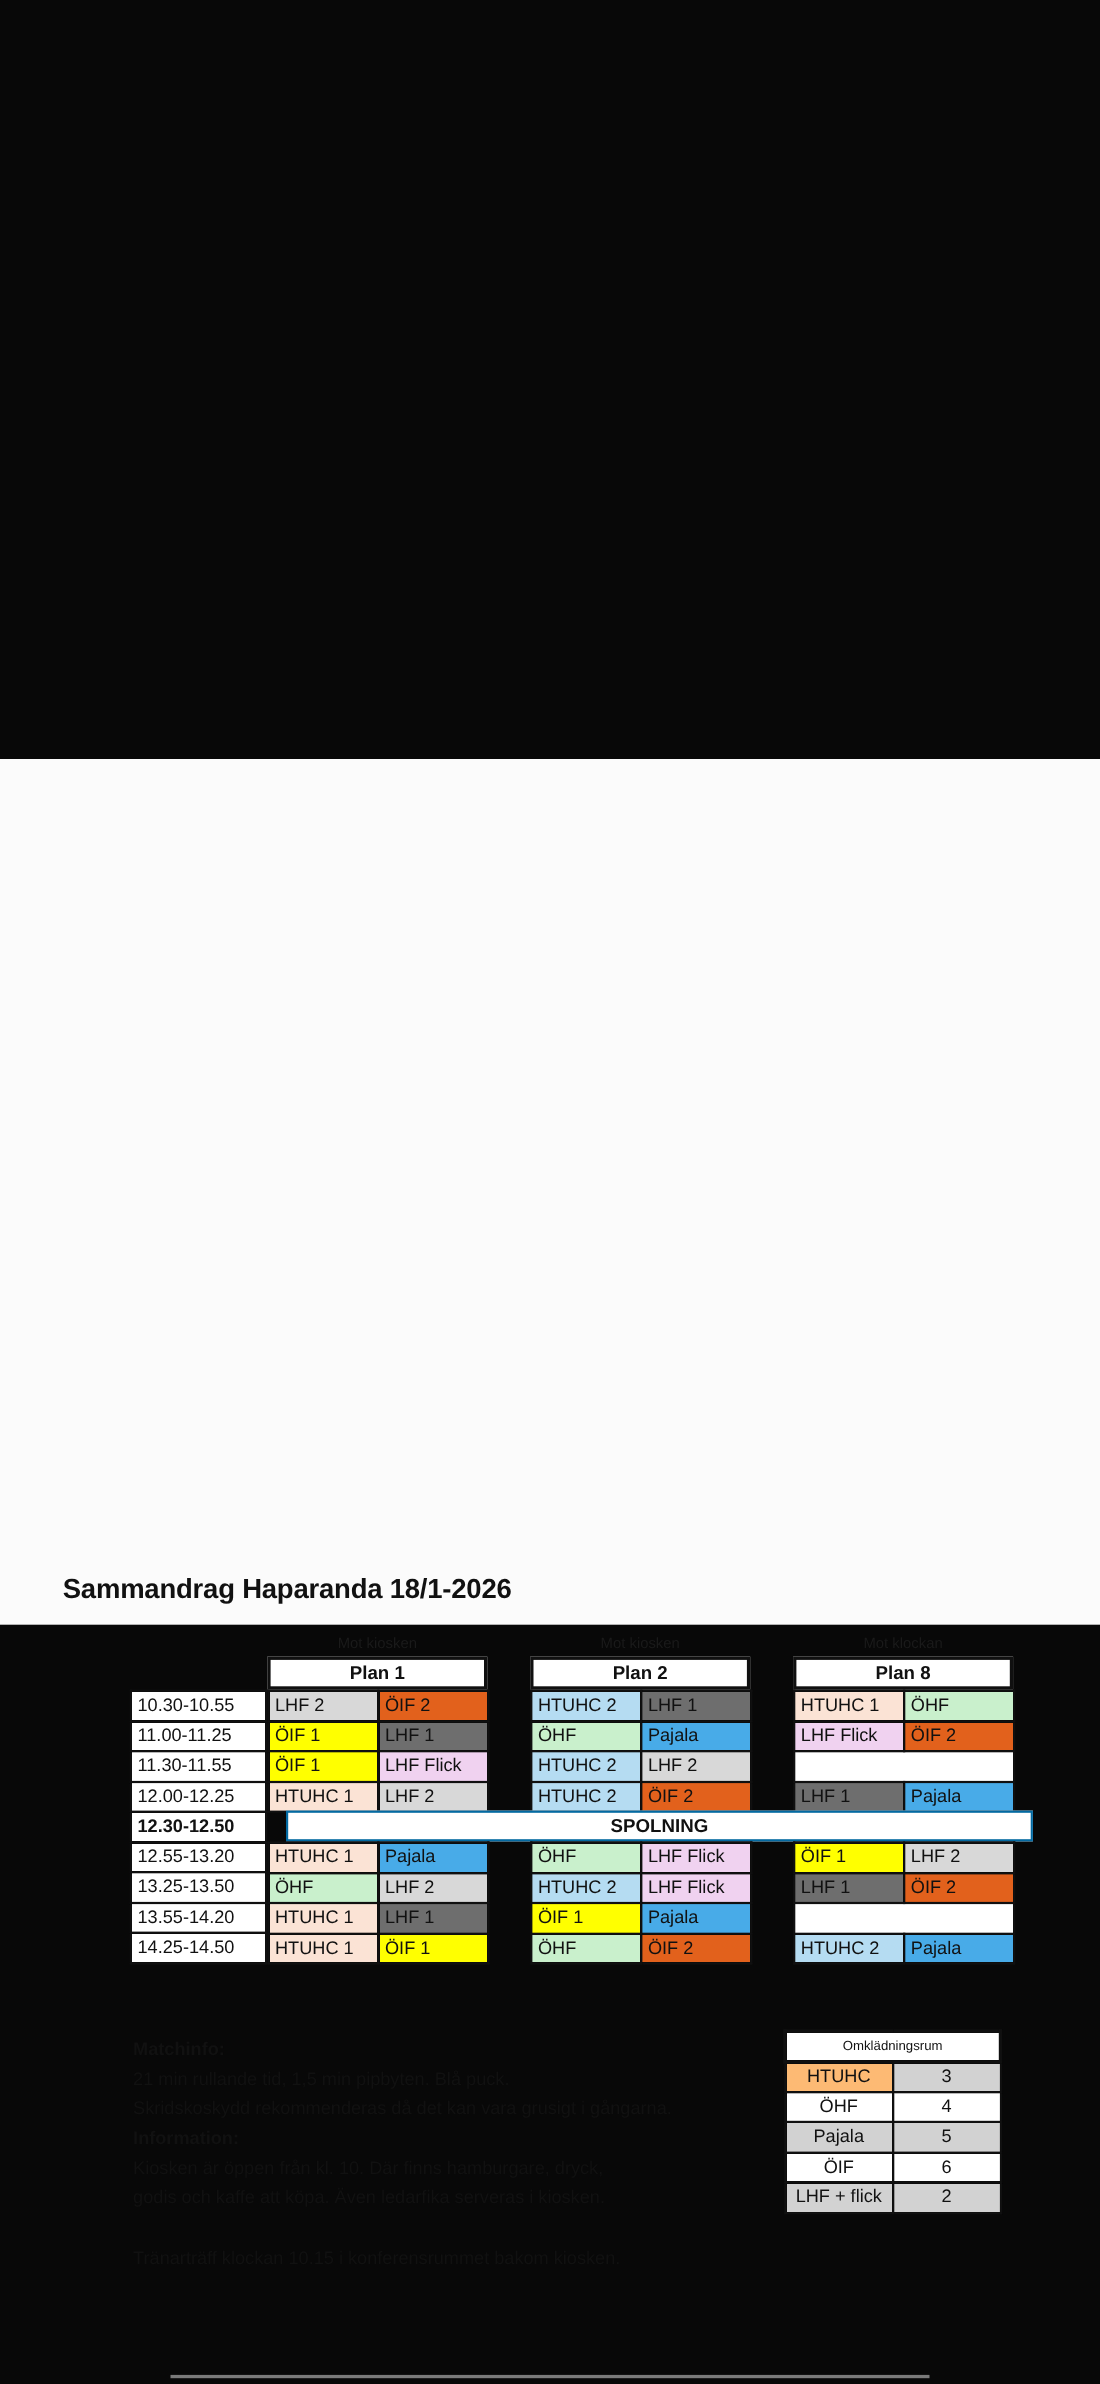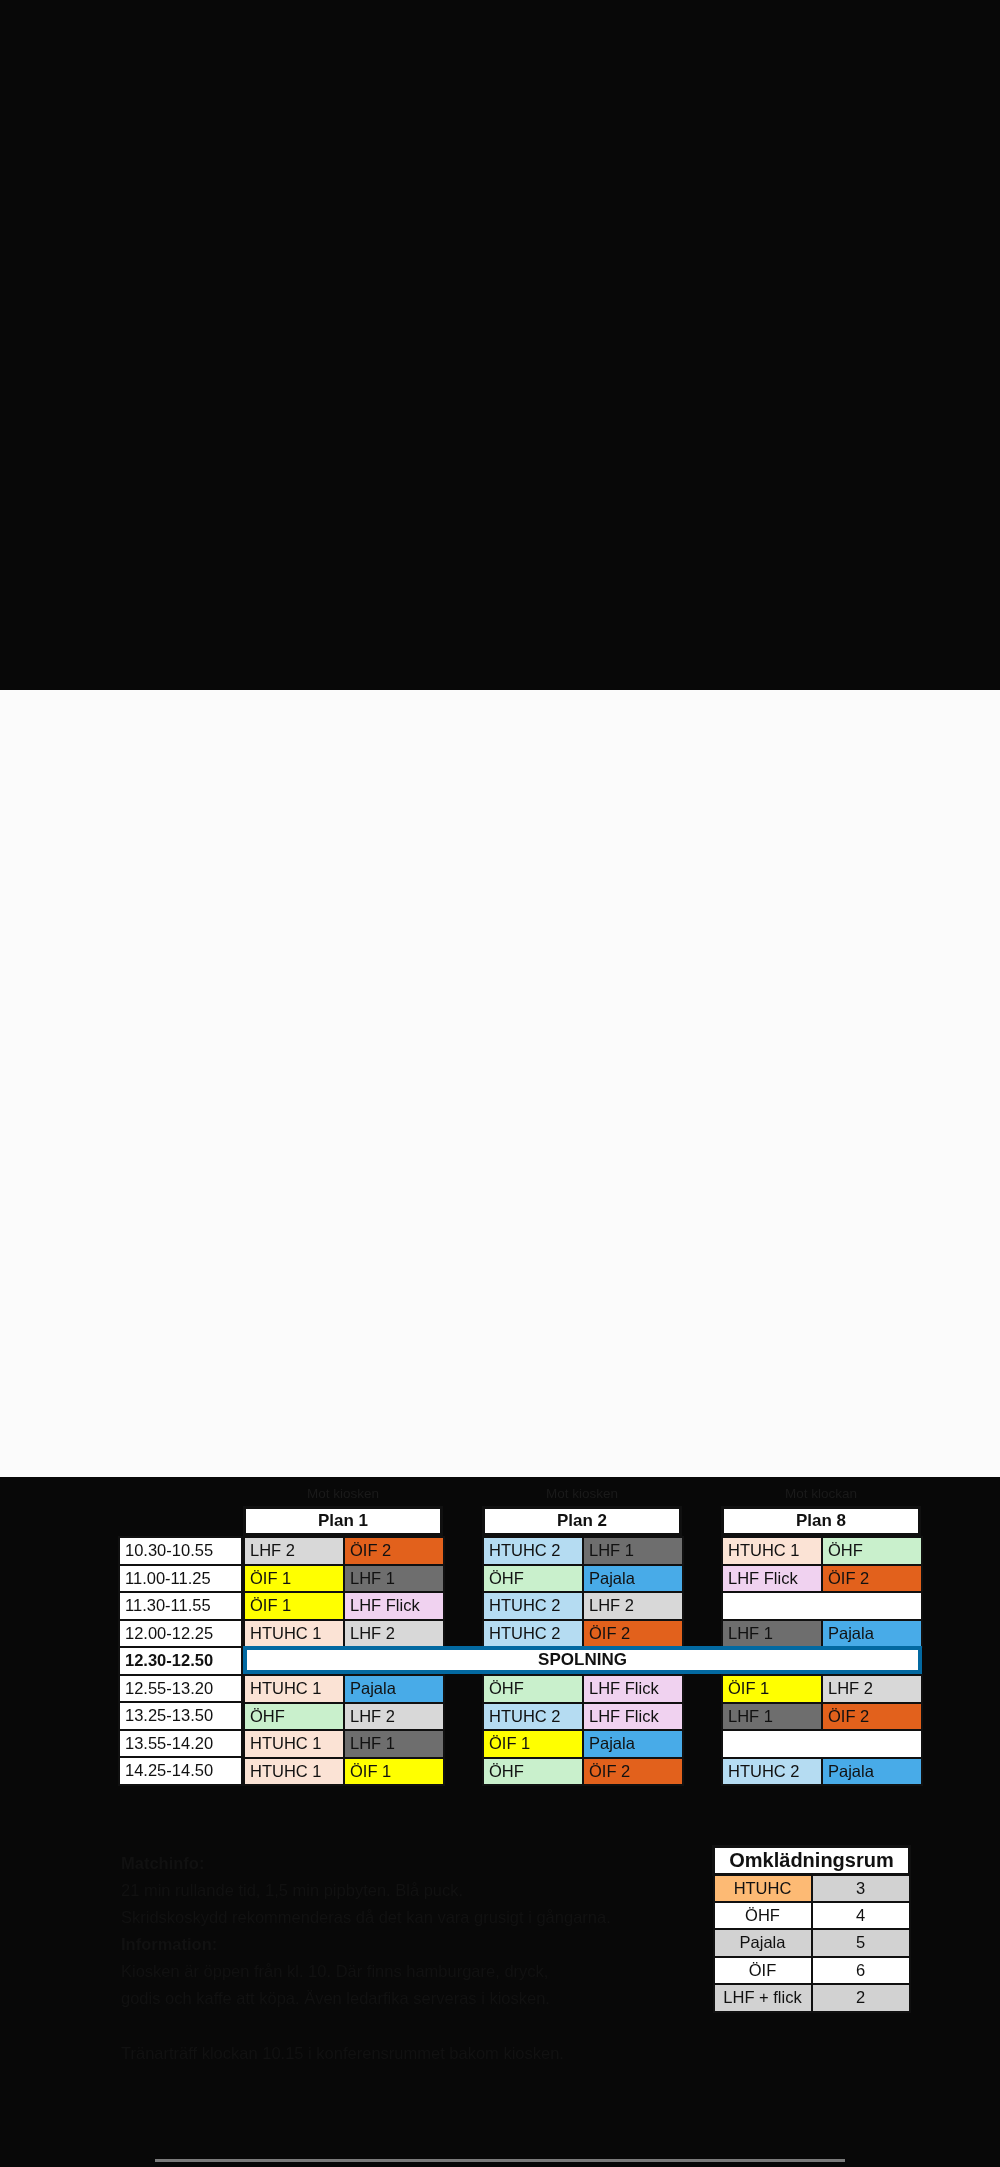--- a/index.html
+++ b/index.html
@@ -19,37 +19,38 @@
   table.sched { position:absolute; border-collapse:collapse; table-layout:fixed; }
   table.sched td {
     border:2px solid #101010; height:27.5px; font-size:16.5px;
     padding:0 0 0 5px; overflow:hidden; white-space:nowrap; background:#fff;
     box-sizing:border-box;
   }
   #time-table td { width:123px; }
   .plan-table td { width:100px; }
   td.bold { font-weight:bold;margin-top:20px; }
   .spolning-band {
-    position:absolute; left:243px; top:956px; width:679px; height:28px; box-sizing:border-box;
-    border:4px solid #0369a1; background:#fff; display:flex; align-items:center; justify-content:center;
+    position:absolute; left:260px; top:956px; width:679px; height:28px; box-sizing:border-box;
+    border:2px solid #0369a1; background:#fff; display:flex; align-items:center; justify-content:center;
     font-weight:bold; font-size:17px;
   }
   .info { position:absolute; left:121px; top:1160px; font-size:16.5px; line-height:27px; }
   .info .bold { font-weight:bold; }
   .note { position:absolute; left:121px; top:1354px; font-size:16.5px; }
   #locker-table { left:712px; top:1155px; }
   #locker-table td { text-align:center; padding:0; width:98px; }
-  #locker-table tr.hdr td { font-weight:bold; font-size:20px; border-width:3px; }
+  #locker-table tr.hdr td { font-weight:normal; font-size:12px; border-width:3px; }
   .bottom-indicator { position:absolute; left:155px; top:2159px; width:690px; height:3px; background:#8e8e8e; opacity:0.85; }
 </style>
 </head>
 <body>
 
 <div class="panel">
 
+  <div class="title">Sammandrag Haparanda 18/1-2026</div>
 
   <div class="dir-label" style="left:243px;">Mot kiosken</div>
   <div class="dir-label" style="left:482px;">Mot kiosken</div>
   <div class="dir-label" style="left:721px;">Mot klockan</div>
 
   <div class="plan-header" style="left:243px;">Plan 1</div>
   <div class="plan-header" style="left:482px;">Plan 2</div>
   <div class="plan-header" style="left:721px;">Plan 8</div>
 
   <table class="sched" id="time-table" style="left:118px; top:846px;">

